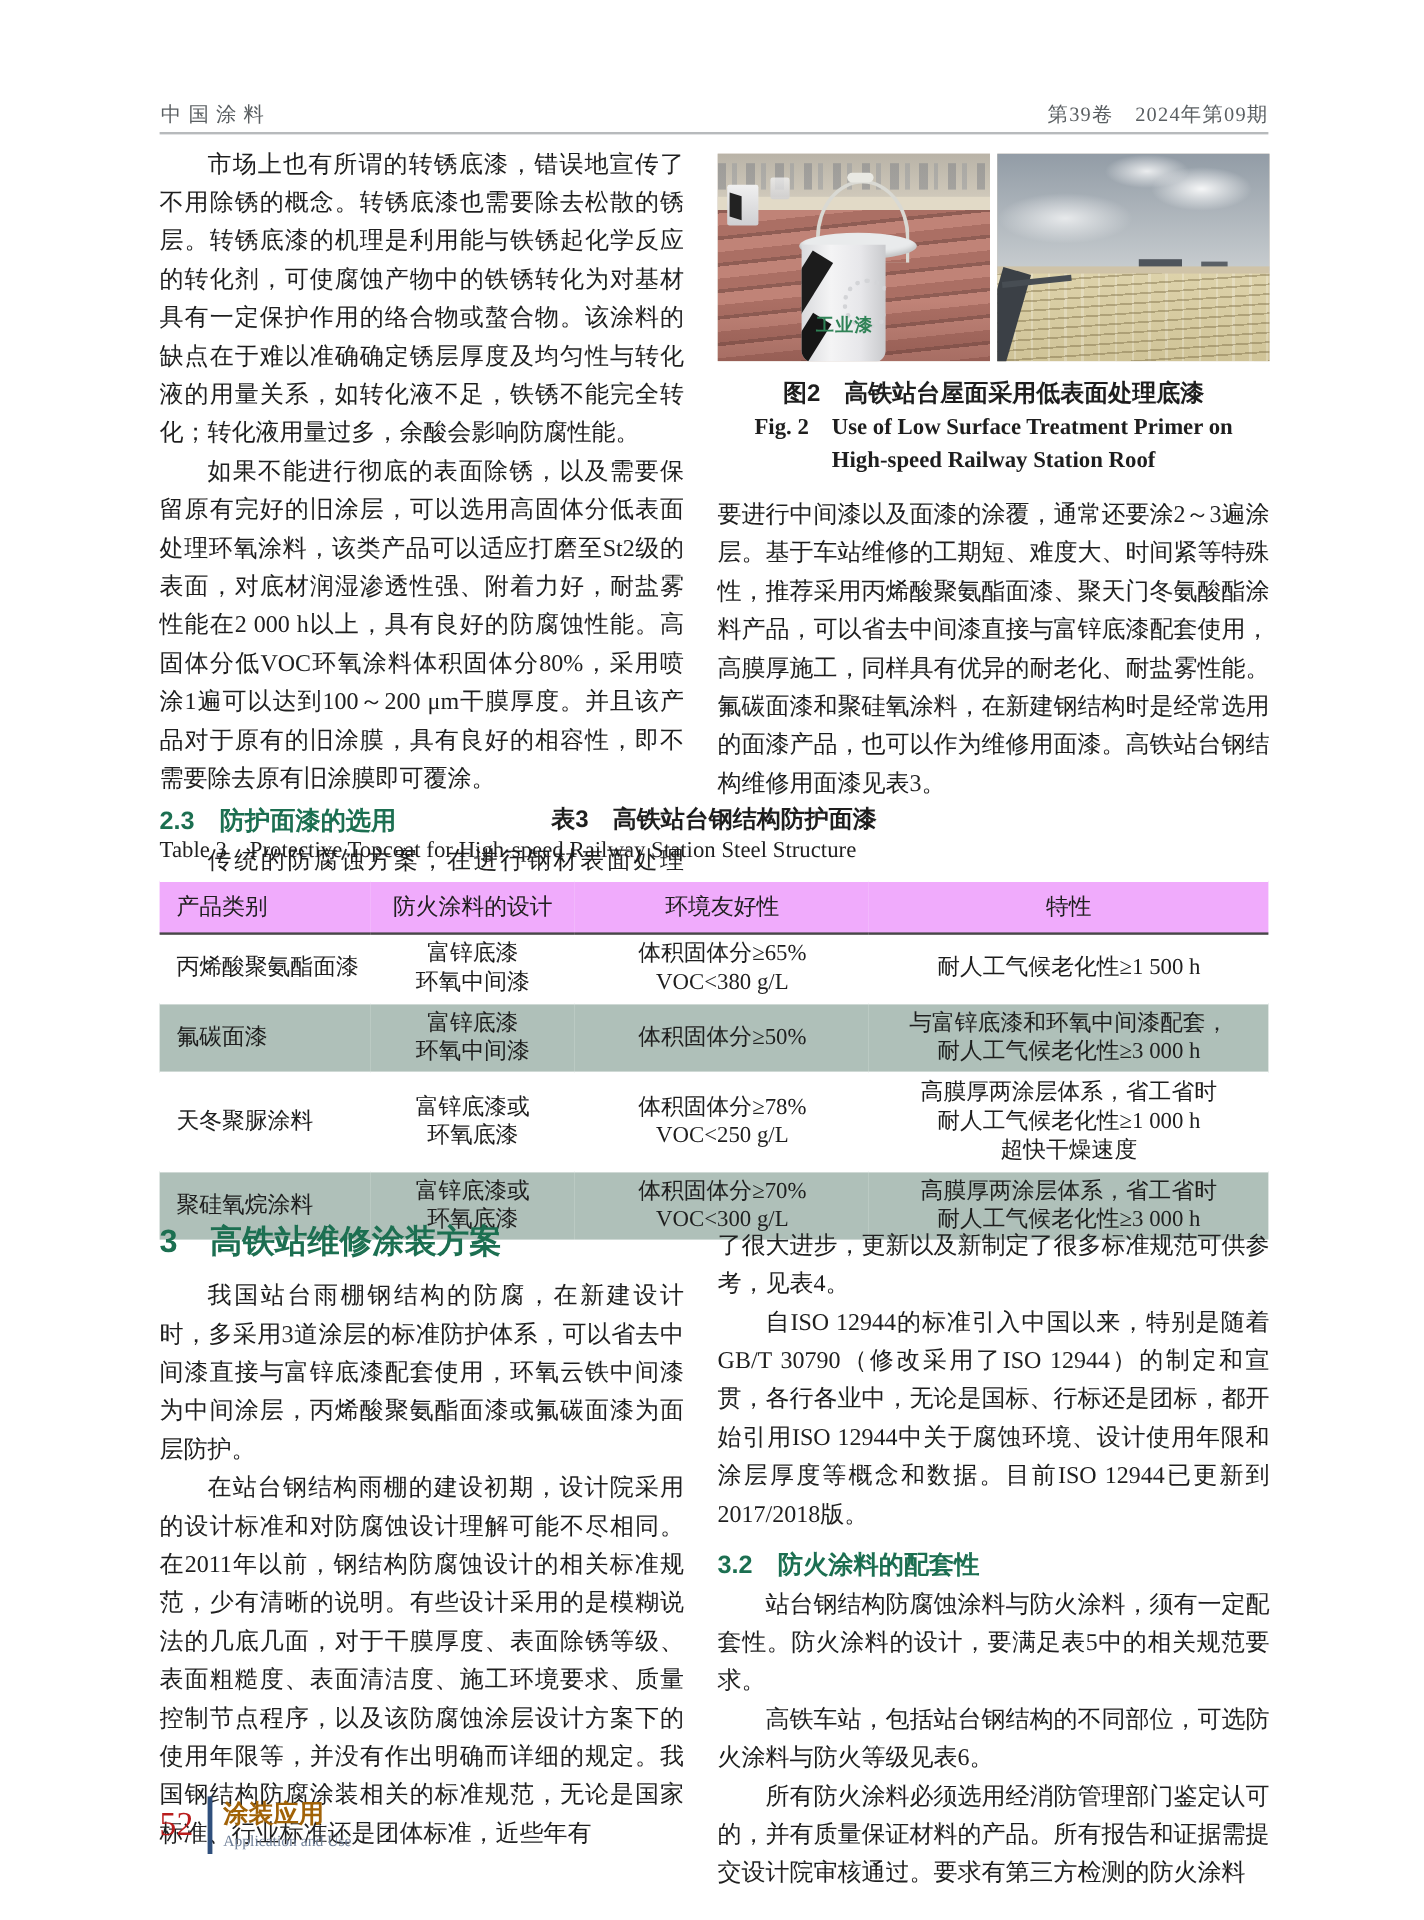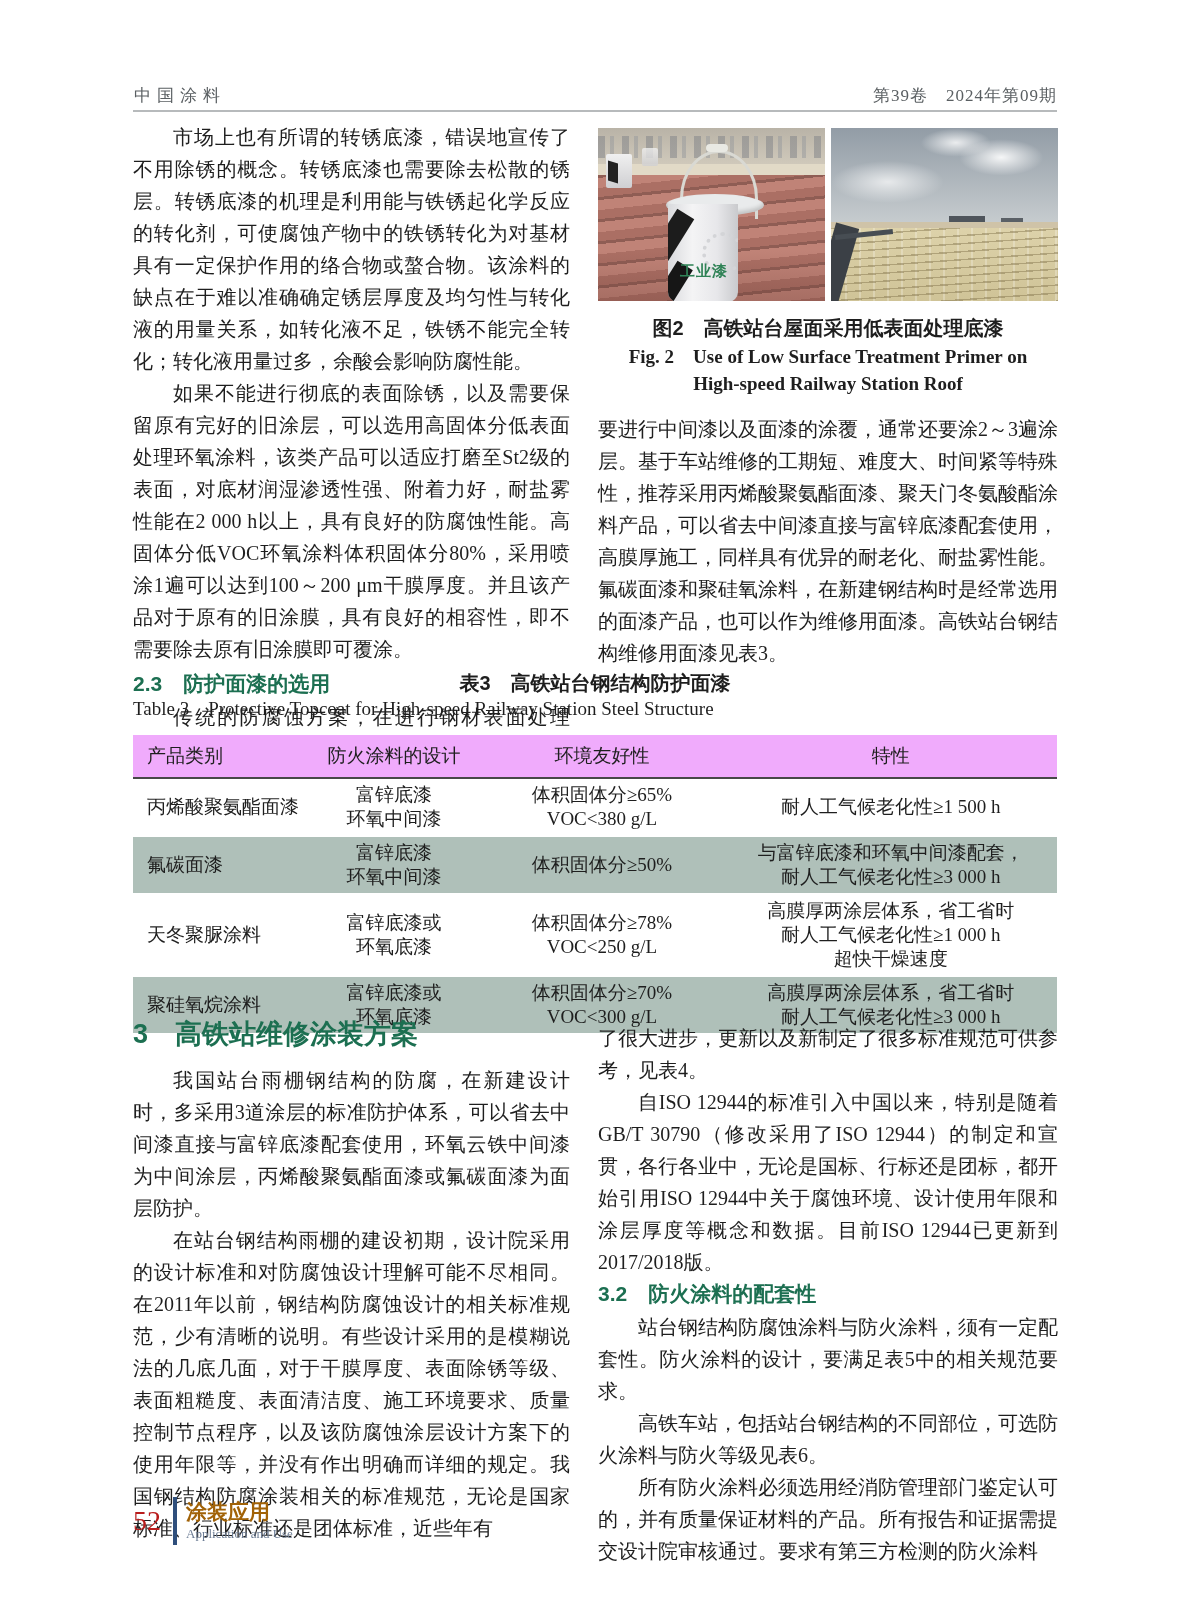--- a/index.html
+++ b/index.html
@@ -79,21 +79,21 @@
   table.tbl{width:100%;border-collapse:collapse;margin-top:12px;font-size:19px;}
   .tbl th{background:#f0abfc;font-family:"Liberation Sans","DejaVu Sans",sans-serif;font-weight:normal;
     font-size:19px;padding:8px 4px;border-bottom:2px solid #474747;}
   .tbl td{padding:4px 6px;text-align:center;vertical-align:middle;line-height:24px;white-space:pre-line;}
   .tbl tr.alt td{background:#afc0b9;}
   .tbl td.c0, .tbl th.c0{text-align:left;padding-left:14px;}
   .tbl tr{border-top:2px solid #ffffff;}
   
   .sec3-left{position:absolute;left:133px;top:1016px;width:437px;}
   .sec3-right{position:absolute;left:598px;top:1022px;width:460px;}
-  .mt6{margin-top:2px;}
+  .mt6{margin-top:12px;}
   
   .footer{position:absolute;left:133px;top:1497px;display:flex;align-items:center;}
   .pg-num{font-size:28px;color:#b91c1c;margin-right:12px;line-height:48px;}
   .f-bar{width:4px;height:48px;background:#2f4f7c;margin-right:9px;}
   .f-cn{font-family:"Liberation Sans","DejaVu Sans",sans-serif;font-weight:bold;font-size:21px;color:#a16207;line-height:26px;}
   .f-en{font-size:13px;color:#6d7d95;line-height:18px;}
 </style>
 </head>
 <body>
 

